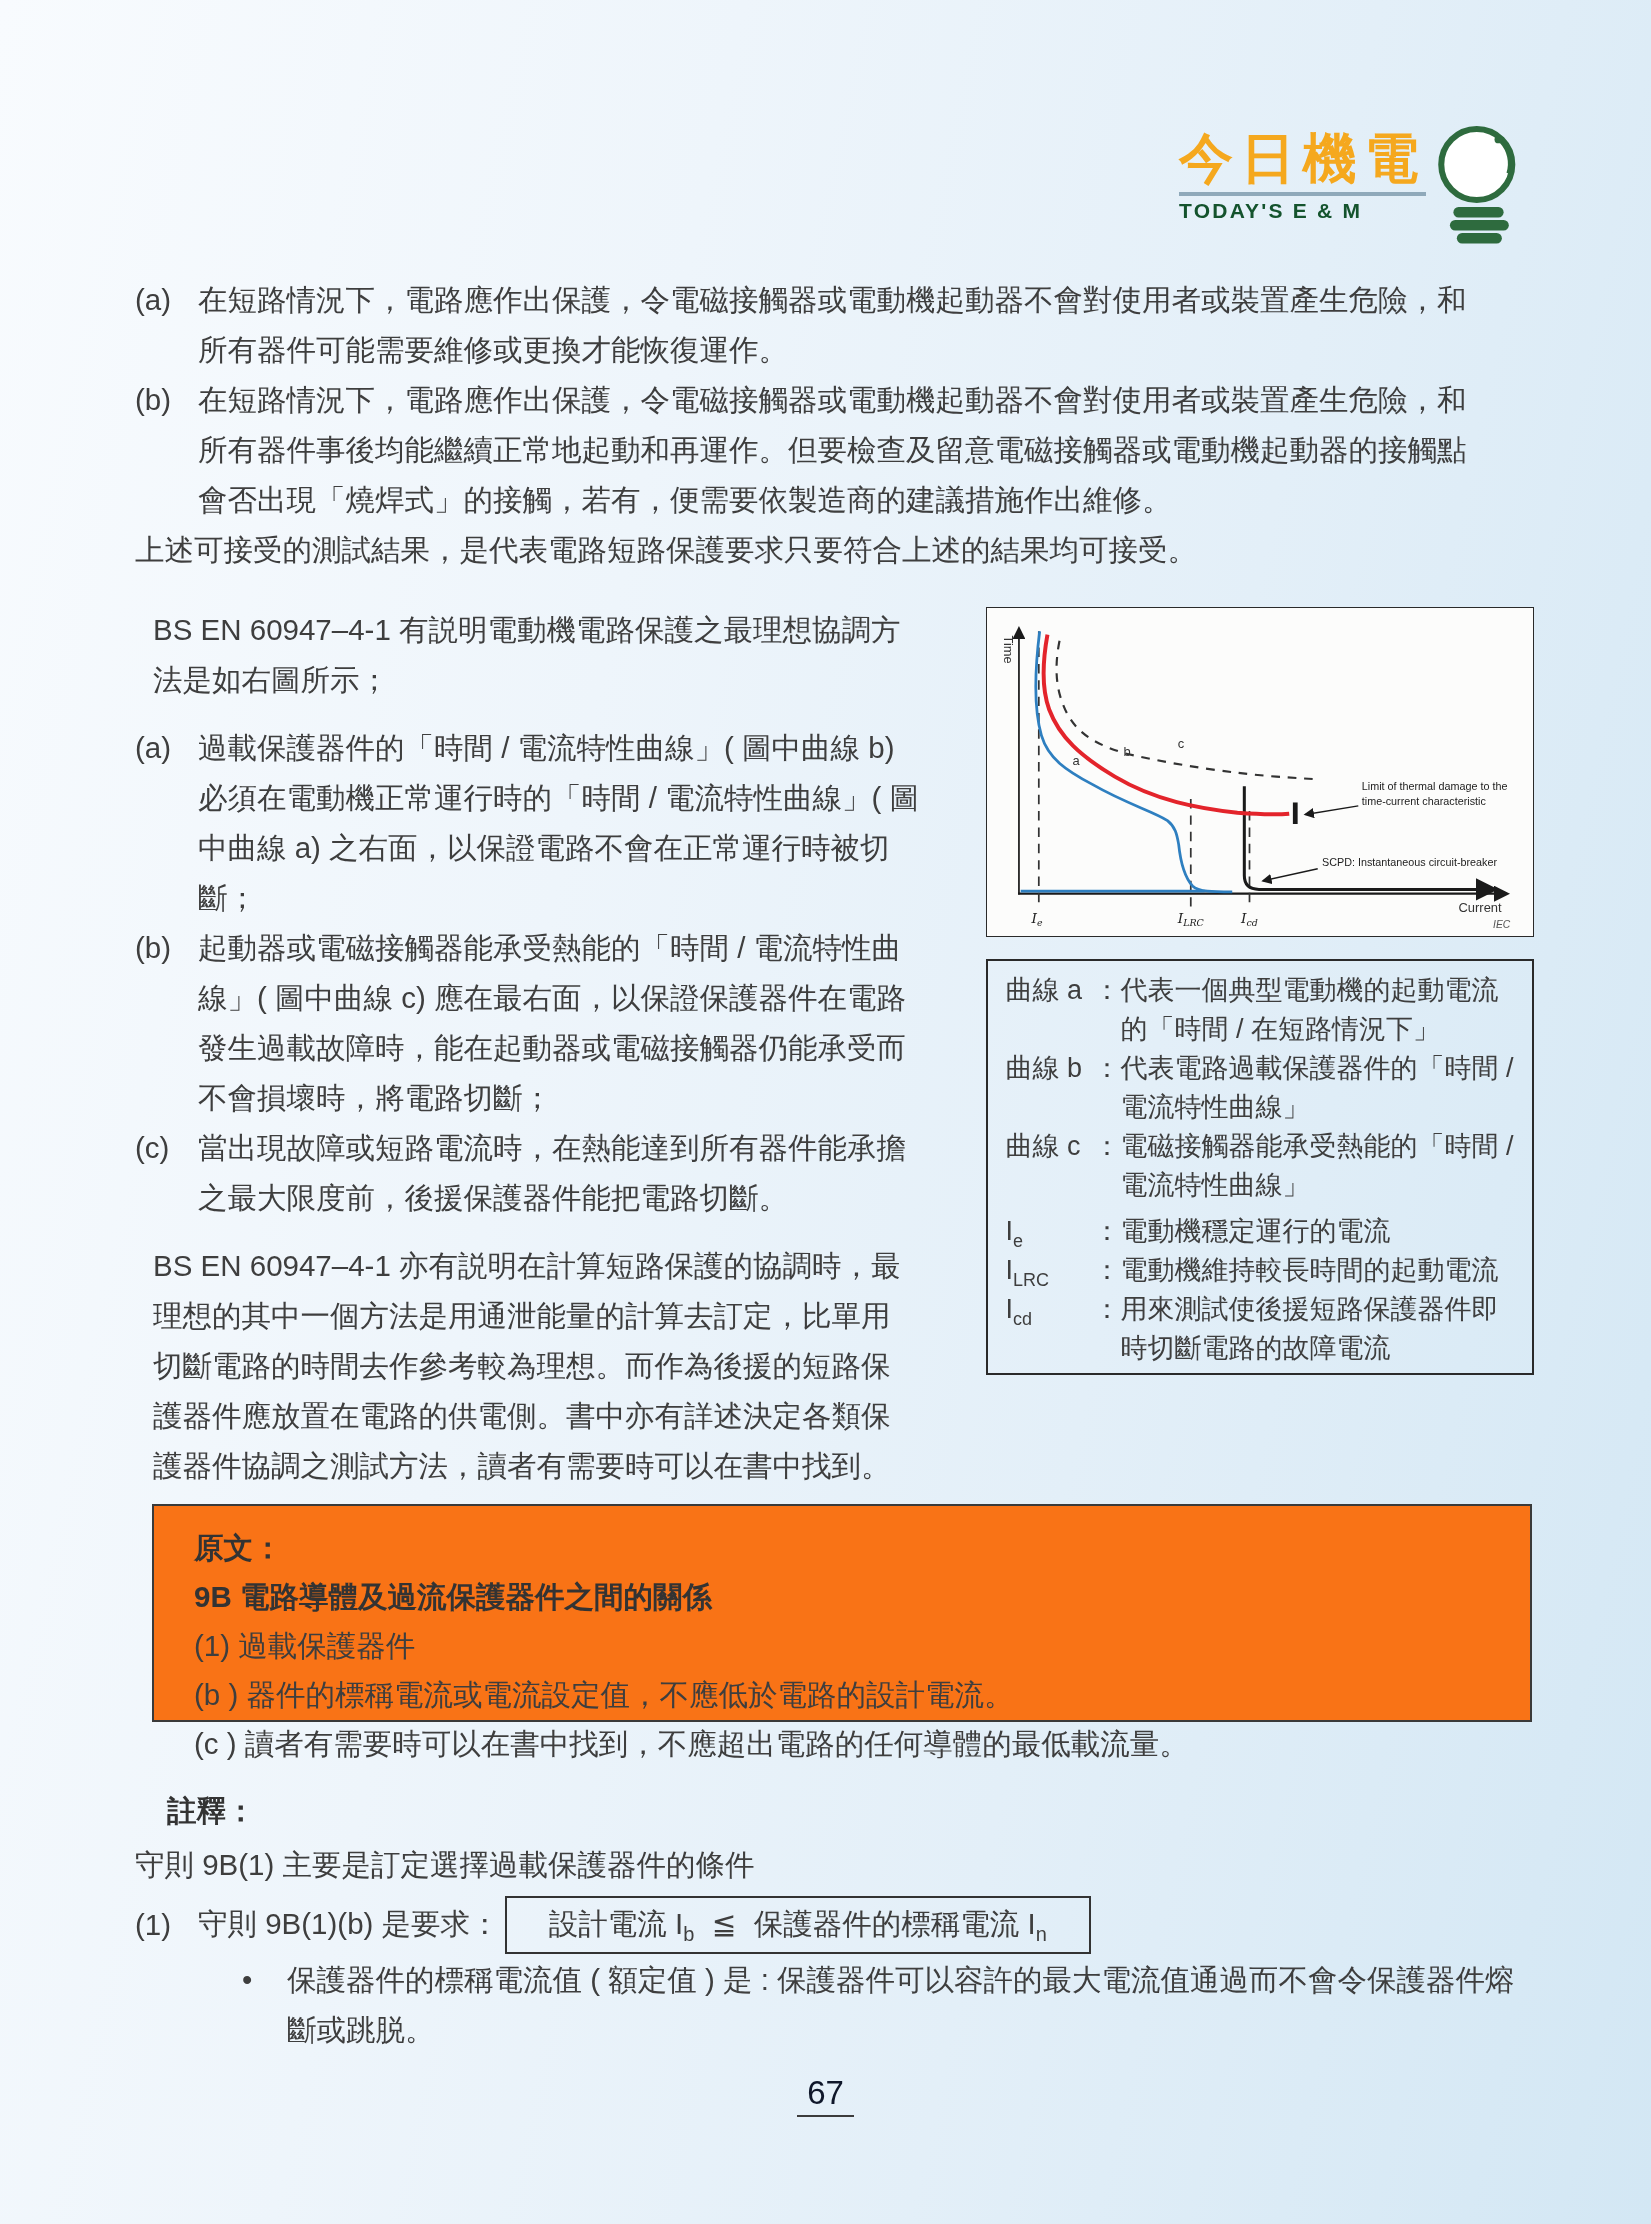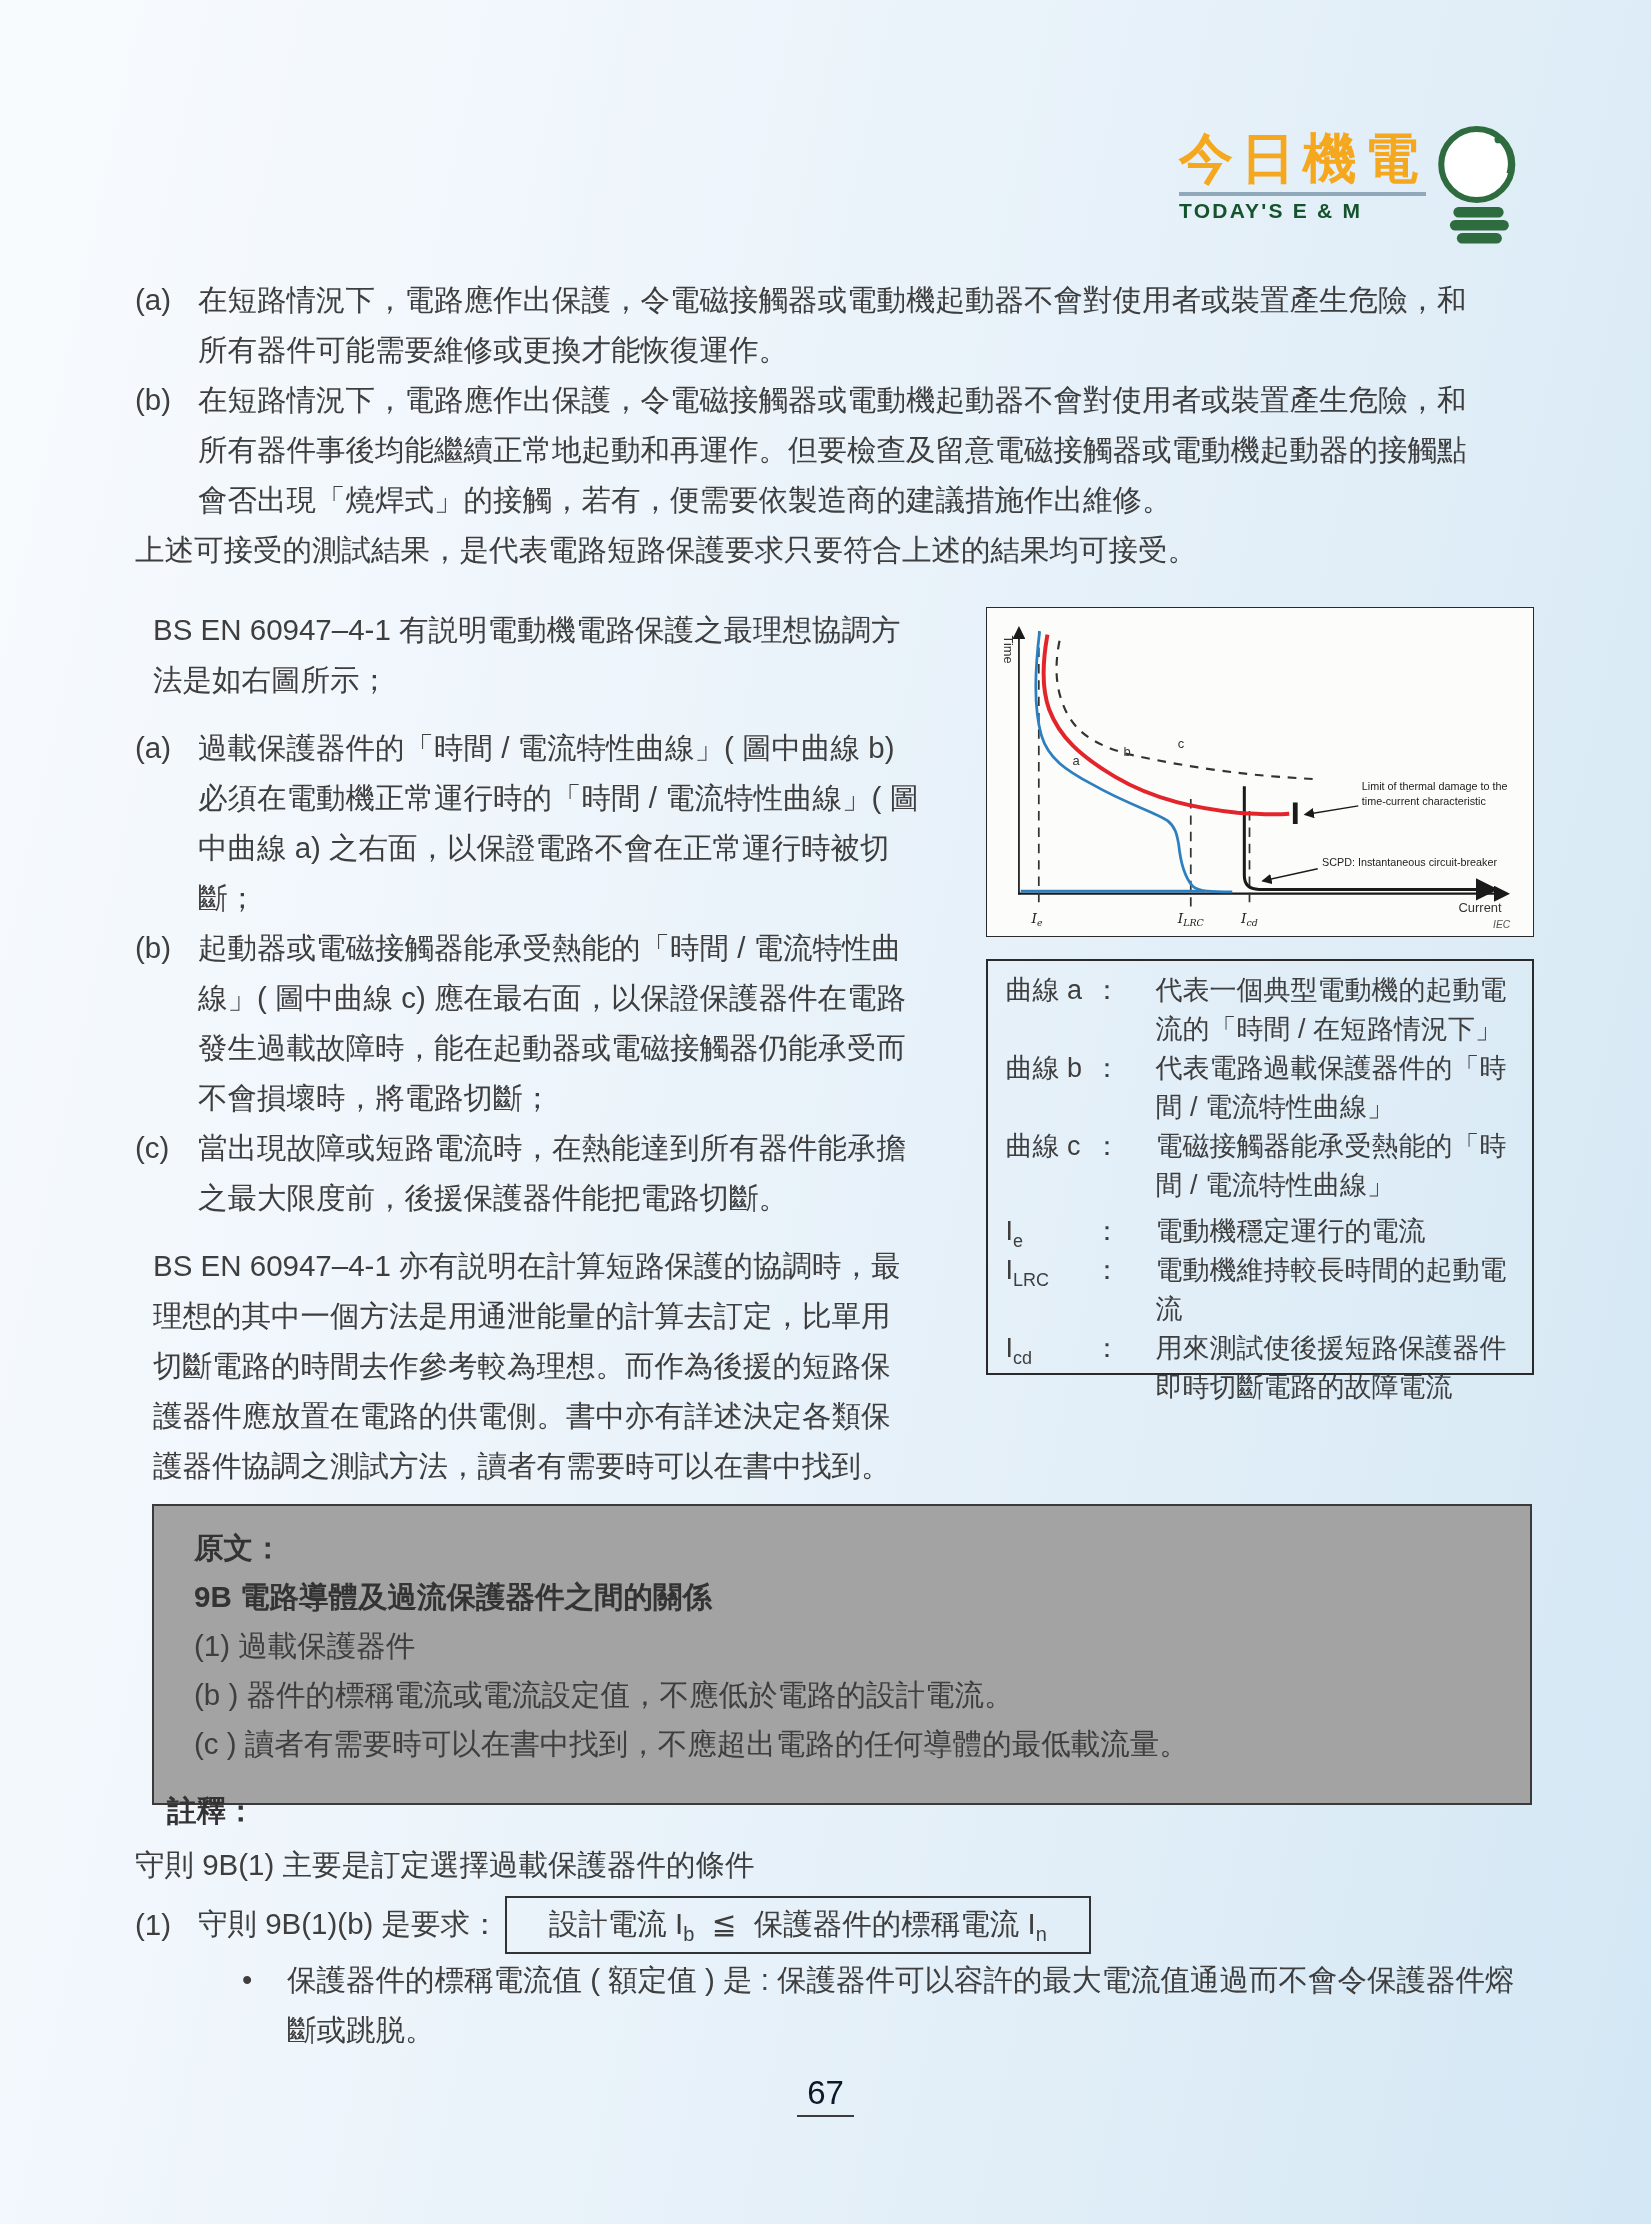--- a/index.html
+++ b/index.html
@@ -23,27 +23,27 @@
   .tb{flex:1;}
   
   .intro{position:absolute;left:135px;top:275px;width:1360px;}
   .leftcol{position:absolute;left:135px;top:587px;width:786px;}
   .leftcol p{margin:18px;}
   .figure-box{position:absolute;left:986px;top:607px;width:548px;height:330px;
     border:1.7px solid #2a2a2a;background:#fcfcfb;box-sizing:border-box;}
   .legend-box{position:absolute;left:986px;top:959px;width:548px;height:416px;
     border:2.6px solid #2a2a2a;box-sizing:border-box;padding:10.4px 14px 7px 17.4px;
     font-size:27px;line-height:39px;}
-  .lrow{display:flex;gap:35px;}
+  .lrow{display:flex;}
   .lrow.gap{margin-top:7px;}
   .lterm{width:115px;flex:none;display:flex;justify-content:space-between;white-space:nowrap;}
   .lterm sub{font-size:18px;line-height:1;align-self:flex-end;margin-bottom:5.2px;}
   .ldef{flex:1;}
-  .source-box{position:absolute;left:152px;top:1504px;width:1380px;height:301px;
-    border:2.6px solid #3a3a3a;background:#a3a3a3;box-sizing:border-box;
+  .source-box{position:absolute;left:152px;top:1504px;width:1380px;height:218px;
+    border:2.6px solid #3a3a3a;background:#f97316;box-sizing:border-box;
     padding:17.4px 35px 0 40px;font-size:29.5px;line-height:49px;}
   .source-box .bold{font-weight:bold;color:#333;}
   .notes-heading{position:absolute;left:135px;top:1792px;font-size:29.5px;font-weight:bold;color:#333;margin-left:32px;}
   .notes-line1{position:absolute;left:135px;top:1846px;font-size:29.5px;}
   .formula-row{position:absolute;left:135px;top:1891px;display:flex;align-items:center;height:68px;font-size:29.5px;}
   .formula-row .tm{width:63px;}
   .formula-box{border:2.6px solid #333;padding:7px 42px;margin-left:5.2px;display:flex;align-items:baseline;
     font-size:29.5px;white-space:nowrap;}
   .formula-box sub{font-size:20px;}
   .formula-box .op{margin:0 17.4px;}

